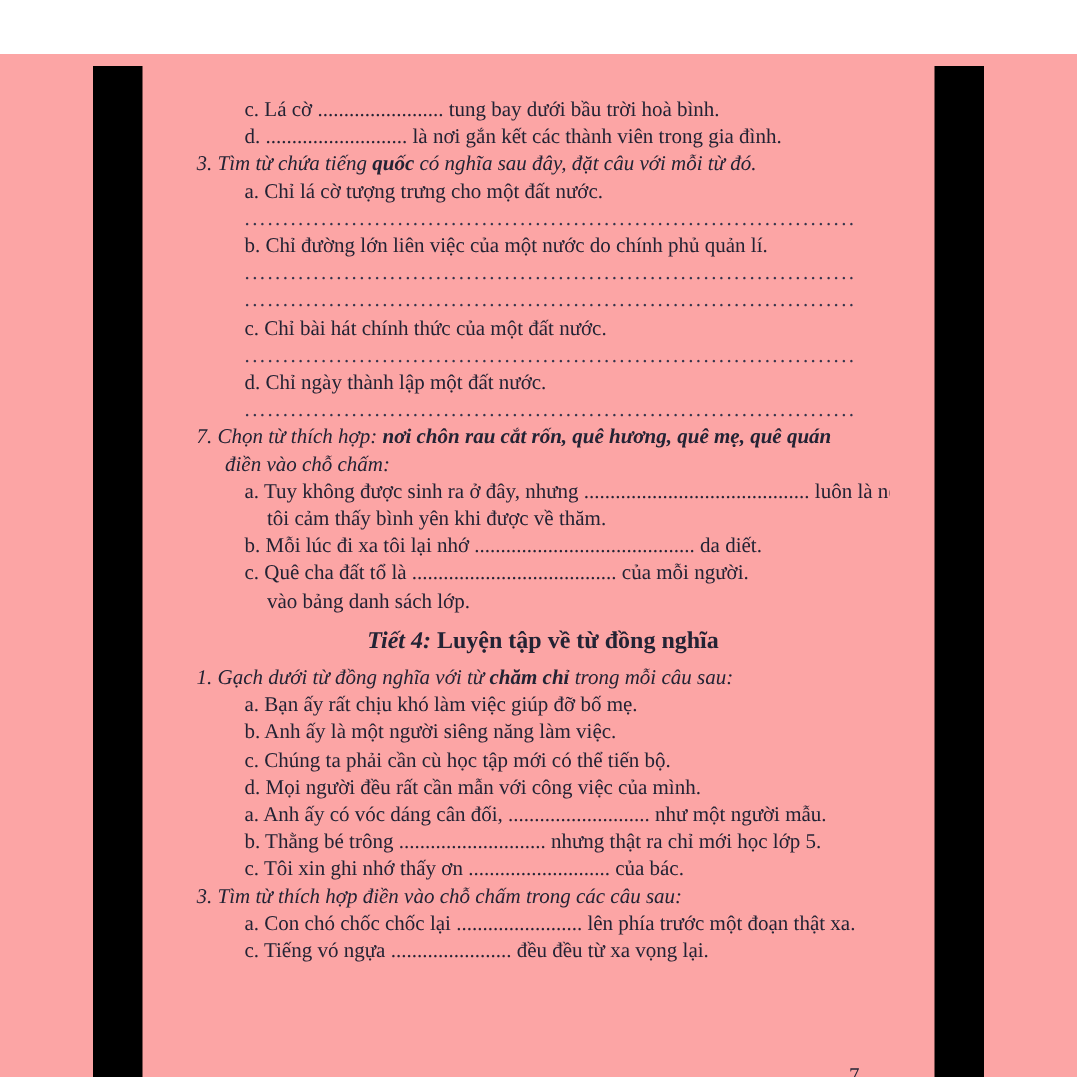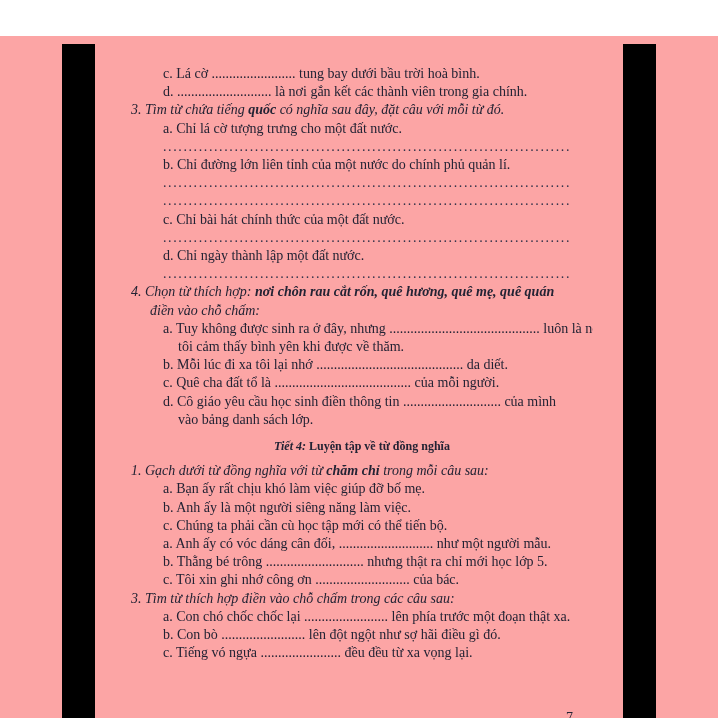--- a/index.html
+++ b/index.html
@@ -17,65 +17,64 @@
     position:absolute; left:131px; top:29px; width:462px;
     color:#232334; font-size:14px;
   }
   .line { line-height:18.2px; white-space:nowrap; overflow:hidden; }
   .line.item { font-style:italic; }
   .line.cont-item { padding-left:19px; font-style:italic; }
   .line.sub { padding-left:32px; }
   .line.cont-sub { padding-left:47px; }
   .line.dots { padding-left:32px; letter-spacing:1.6px; color:#33334a; }
   .line.heading {
-    text-align:center; font-weight:bold; font-size:12px;
+    text-align:center; font-weight:bold; font-size:16px;
     margin:8px 0 7px 0; white-space:nowrap;
   }
   .b { font-weight:bold; }
   .i { font-style:italic; }
   #pagenum {
     position:absolute; left:566px; top:674px;
     font-size:14px; color:#232334;
   }
 </style>
 </head>
 <body>
 
 <div id="stage">
   <div class="bar" id="bar-left"></div>
   <div class="bar" id="bar-right"></div>
   <div class="bar" id="bar-bottom"></div>
   <div id="content">
       <div class="line sub"><span>c. Lá cờ ........................ tung bay dưới bầu trời hoà bình.</span></div>
-      <div class="line sub"><span>d. ........................... là nơi gắn kết các thành viên trong gia chính.</span></div>
+      <div class="line sub"><span>d. ........................... là nơi gắn kết các thành viên trong gia đình.</span></div>
       <div class="line item"><span class="i">3. Tìm từ chứa tiếng </span><span class="b i">quốc</span><span class="i"> có nghĩa sau đây, đặt câu với mỗi từ đó.</span></div>
       <div class="line sub"><span>a. Chỉ lá cờ tượng trưng cho một đất nước.</span></div>
       <div class="line dots"><span>................................................................................</span></div>
-      <div class="line sub"><span>b. Chỉ đường lớn liên tỉnh của một nước do chính phủ quản lí.</span></div>
+      <div class="line sub"><span>b. Chỉ đường lớn liên việc của một nước do chính phủ quản lí.</span></div>
       <div class="line dots"><span>................................................................................</span></div>
       <div class="line dots"><span>................................................................................</span></div>
       <div class="line sub"><span>c. Chỉ bài hát chính thức của một đất nước.</span></div>
       <div class="line dots"><span>................................................................................</span></div>
       <div class="line sub"><span>d. Chỉ ngày thành lập một đất nước.</span></div>
       <div class="line dots"><span>................................................................................</span></div>
-      <div class="line item"><span class="i">4. Chọn từ thích hợp: </span><span class="b i">nơi chôn rau cắt rốn, quê hương, quê mẹ, quê quán</span></div>
+      <div class="line item"><span class="i">7. Chọn từ thích hợp: </span><span class="b i">nơi chôn rau cắt rốn, quê hương, quê mẹ, quê quán</span></div>
       <div class="line cont-item"><span class="i">điền vào chỗ chấm:</span></div>
       <div class="line sub"><span>a. Tuy không được sinh ra ở đây, nhưng ........................................... luôn là nơi</span></div>
       <div class="line cont-sub"><span>tôi cảm thấy bình yên khi được về thăm.</span></div>
       <div class="line sub"><span>b. Mỗi lúc đi xa tôi lại nhớ .......................................... da diết.</span></div>
       <div class="line sub"><span>c. Quê cha đất tổ là ....................................... của mỗi người.</span></div>
-      <div class="line sub"><span>d. Cô giáo yêu cầu học sinh điền thông tin ............................ của mình</span></div>
       <div class="line cont-sub"><span>vào bảng danh sách lớp.</span></div>
       <div class="line heading"><span class="b i">Tiết 4: </span><span class="b">Luyện tập về từ đồng nghĩa</span></div>
       <div class="line item"><span class="i">1. Gạch dưới từ đồng nghĩa với từ </span><span class="b i">chăm chỉ</span><span class="i"> trong mỗi câu sau:</span></div>
       <div class="line sub"><span>a. Bạn ấy rất chịu khó làm việc giúp đỡ bố mẹ.</span></div>
       <div class="line sub"><span>b. Anh ấy là một người siêng năng làm việc.</span></div>
       <div class="line sub"><span>c. Chúng ta phải cần cù học tập mới có thể tiến bộ.</span></div>
+      <div class="line sub"><span>d. Mọi người đều rất cần mẫn với công việc của mình.</span></div>
       <div class="line sub"><span>a. Anh ấy có vóc dáng cân đối, ........................... như một người mẫu.</span></div>
       <div class="line sub"><span>b. Thằng bé trông ............................ nhưng thật ra chỉ mới học lớp 5.</span></div>
-      <div class="line sub"><span>c. Tôi xin ghi nhớ công ơn ........................... của bác.</span></div>
+      <div class="line sub"><span>c. Tôi xin ghi nhớ thấy ơn ........................... của bác.</span></div>
       <div class="line item"><span class="i">3. Tìm từ thích hợp điền vào chỗ chấm trong các câu sau:</span></div>
       <div class="line sub"><span>a. Con chó chốc chốc lại ........................ lên phía trước một đoạn thật xa.</span></div>
-      <div class="line sub"><span>b. Con bò ........................ lên đột ngột như sợ hãi điều gì đó.</span></div>
       <div class="line sub"><span>c. Tiếng vó ngựa ....................... đều đều từ xa vọng lại.</span></div>
     </div>
   <div id="pagenum">7</div>
 </div>
 
 </body></html>

